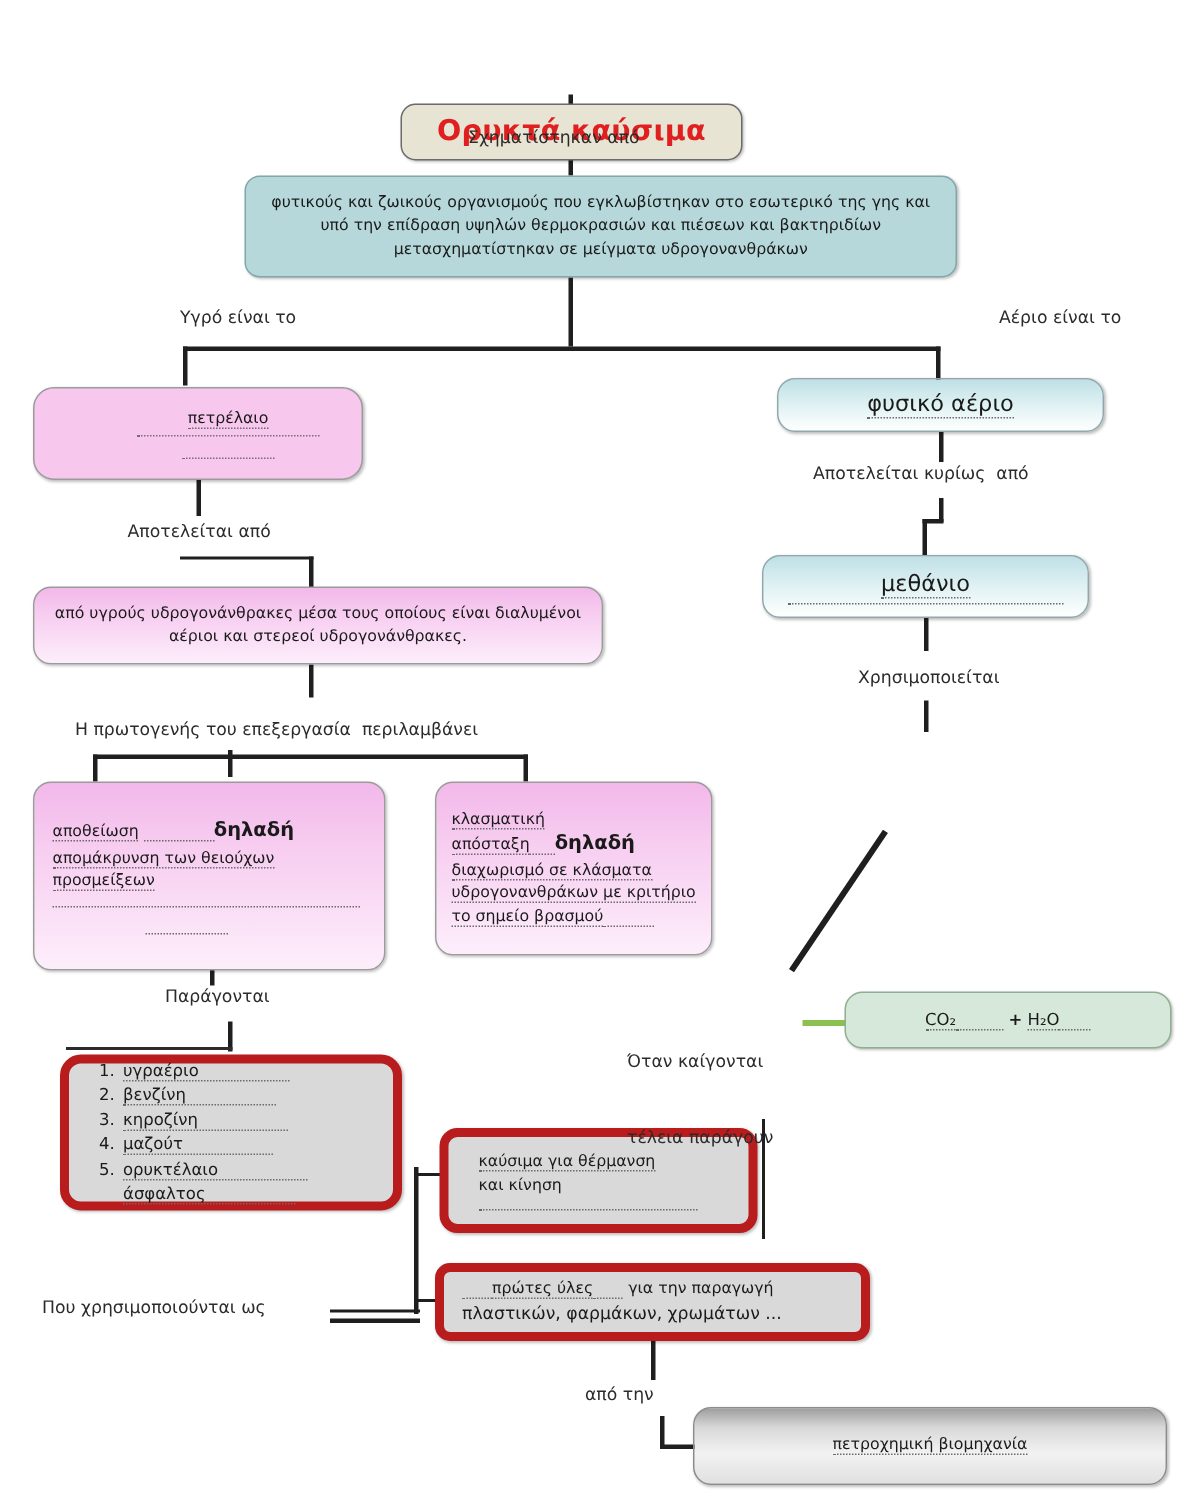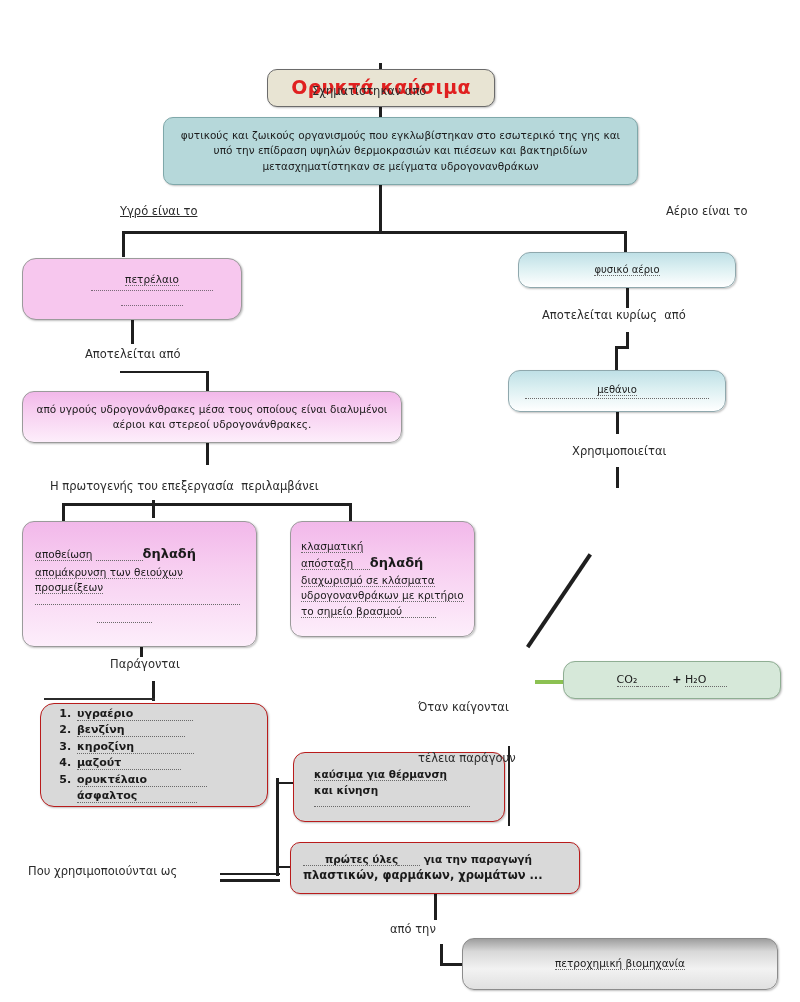--- a/index.html
+++ b/index.html
@@ -64,27 +64,26 @@
     background: #f7c7ee;
     border: 1px solid #9b9b9b;
   }
   .pink-box .txt, .pink-flat .txt { font-size: 10.5px; }
 
   
   .blue-box {
     background: linear-gradient(180deg,#bfe0e6 0%,#dcf0f2 45%,#ffffff 100%);
     border: 1px solid #8fa8ad;
   }
-  .blue-box .txt { font-size: 10px; text-align: center; }
+  .blue-box .txt { font-size: 15px; text-align: center; }
 
   
   .gray-box {
     background: #d9d9d9;
-    border: 1px solid #b91c1c;
-    font-weight: bold;
+    border: 6px solid #b91c1c;
   }
   .gray-box .txt { font-size: 10.5px; }
 
   .gray-grad-box {
     background: linear-gradient(180deg,#9e9e9e 0%,#d8d8d8 25%,#f2f2f2 60%,#e0e0e0 100%);
     border: 1px solid #8c8c8c;
   }
   .gray-grad-box .txt { font-size: 10.5px; text-align: center; }
 
   
@@ -144,21 +143,21 @@
   </div>
 
   <div class="ln v" style="left:379px; top:185px; height:46px;"></div>
 
   <div class="ln h" style="left:122px; top:231px; width:505px;"></div>
 
   <div class="ln v" style="left:122px; top:231px; height:26px;"></div>
 
   <div class="ln v" style="left:624px; top:231px; height:26px;"></div>
 
-  <div class="label" style="left:120px; top:204px;text-decoration:underline;">Υγρό είναι το</div>
+  <div class="label" style="left:120px; top:204px;">Υγρό είναι το</div>
   <div class="label" style="left:666px; top:204px;">Αέριο είναι το</div>
 
   <div class="node pink-flat" style="left:22px; top:258px; width:220px; height:62px; border-radius:14px;padding-left:40px;">
     <div class="txt" style="text-align:center;">
       <span class="u">πετρέλαιο</span>
       <div style="border-bottom:1.5px dotted #7a6a78; margin:3px 16px 0 16px;"></div>
       <div style="border-bottom:1.5px dotted #7a6a78; margin:14px 46px 0 46px;"></div>
     </div>
   </div>
 

